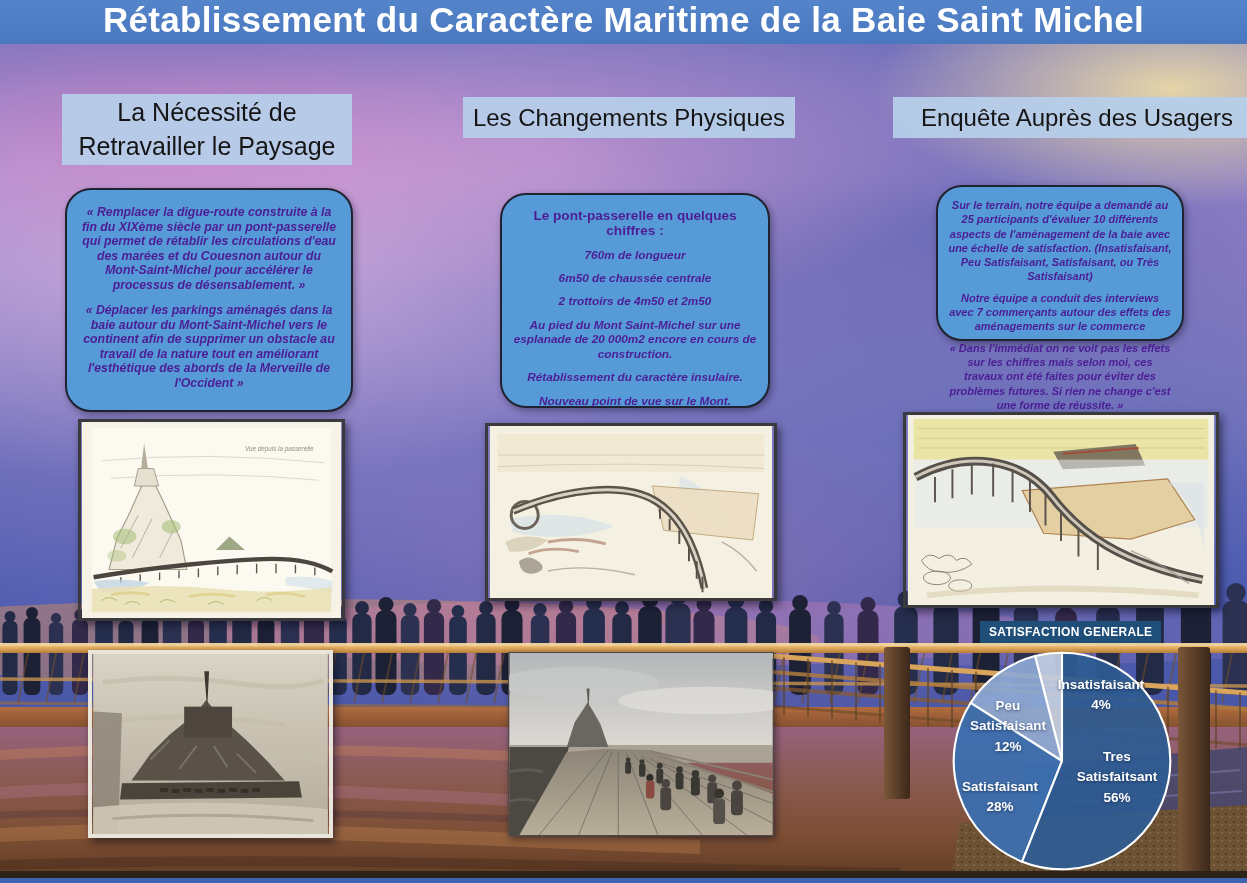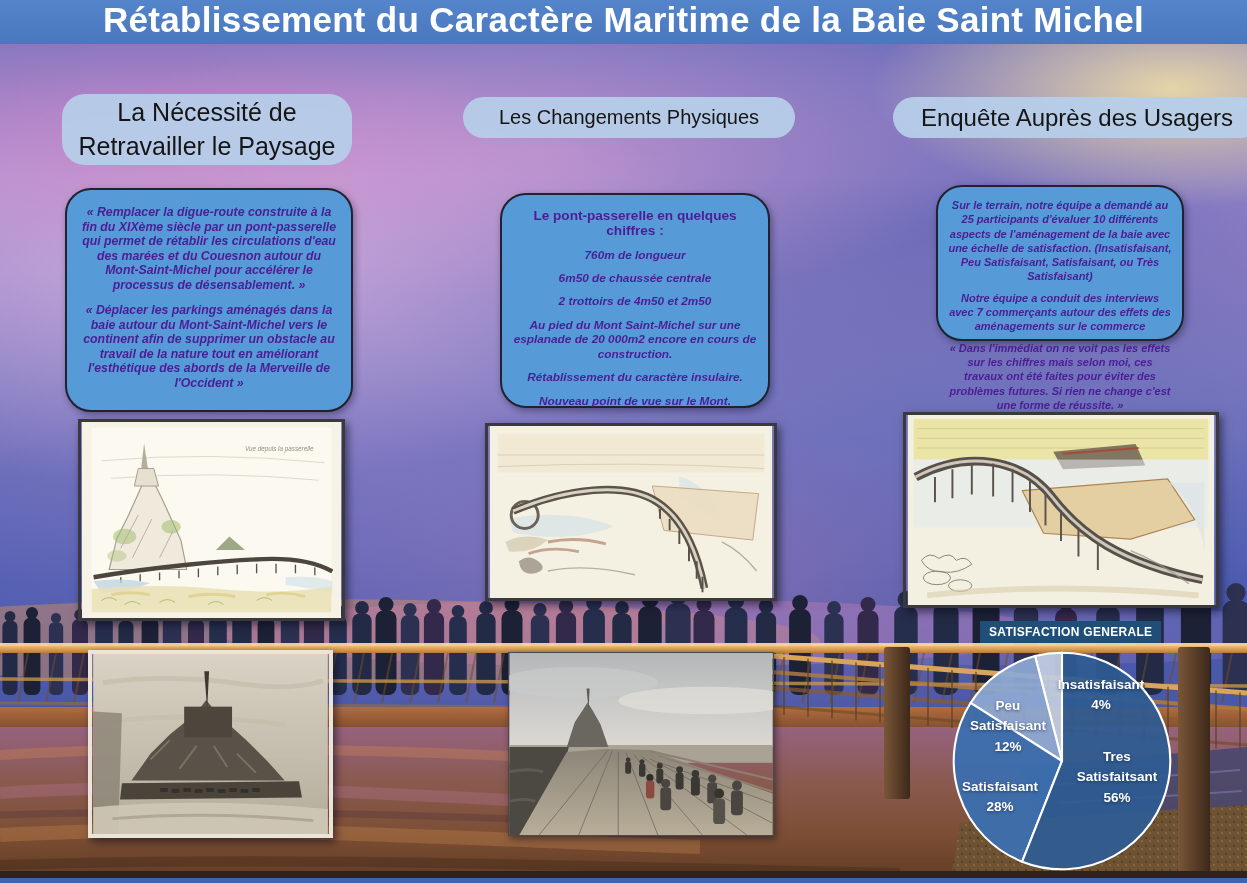--- a/index.html
+++ b/index.html
@@ -20,23 +20,23 @@
 
   #bg-scene{position:absolute;left:0;top:555px;width:1247px;height:328px;z-index:1;display:block;}
 
   
   #title-banner{position:absolute;left:0;top:0;width:100%;height:44px;z-index:10;
     background:linear-gradient(180deg,#5484c9,#4a78bf);display:flex;align-items:flex-start;justify-content:center;}
   #title-banner span{color:#fff;font-size:35px;font-weight:bold;letter-spacing:.3px;}
 
   
   .col-header{position:absolute;background:rgba(182,205,233,.95);color:#151515;text-align:center;
-    z-index:10;display:flex;align-items:center;justify-content:center;border-radius:23px;}
+    z-index:10;display:flex;align-items:center;justify-content:center;}
   #header-left{left:62px;top:94px;width:290px;height:71px;font-size:25px;line-height:1.35;}
-  #header-mid{left:463px;top:97px;width:332px;height:41px;font-size:20px;}
+  #header-mid{left:463px;top:97px;width:332px;height:41px;font-size:24px;}
   #header-right{left:893px;top:97px;width:368px;height:41px;font-size:24px;}
 
   
   .bubble{position:absolute;background:#569bd7;border:2px solid #202230;border-radius:26px;
     color:#4c1d95;font-weight:bold;font-style:italic;text-align:center;z-index:10;
     box-shadow:2px 3px 7px rgba(15,15,35,.4);box-sizing:border-box;}
   #bubble-left{left:65px;top:188px;width:288px;height:224px;font-size:12.3px;line-height:1.18;padding:15px 12px;}
   #bubble-left p{margin:0 0 11px;}
   #bubble-mid{left:500px;top:185px;width:270px;height:215px;font-size:11.8px;padding:13px 11px;margin-top:8px;}
   .bubble-title{font-style:normal;font-size:13.6px;margin-bottom:10px;}

